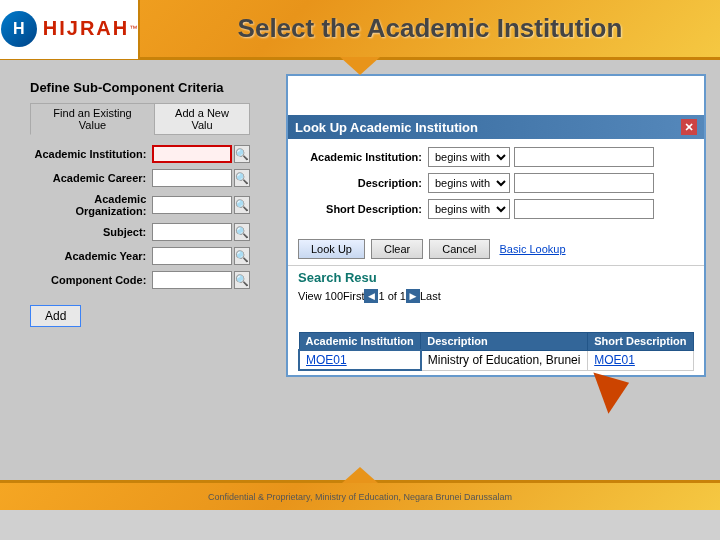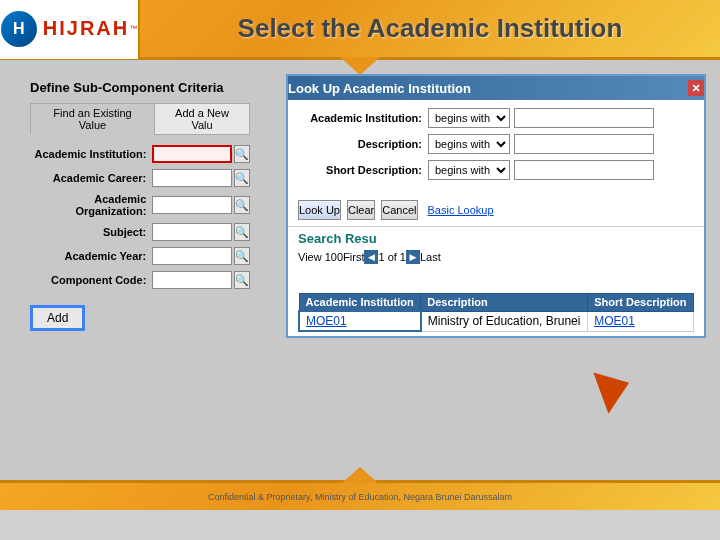--- a/index.html
+++ b/index.html
@@ -157,21 +157,21 @@
       align-items: center;
       justify-content: center;
       margin-left: 2px;
       font-size: 11px;
     }
 
     .add-btn {
       margin-top: 10px;
       padding: 3px 14px;
       background: #e8e8e8;
-      border: 3px solid #3b82f6;
+      border: 1px solid #3b82f6;
       font-size: 12px;
       cursor: pointer;
     }
 
     
     .right-panel {
       flex: 1;
       padding: 6px 10px;
       position: relative;
     }
@@ -184,24 +184,25 @@
       position: absolute;
       top: 4px;
       left: 6px;
       z-index: 5;
     }
     .popup-header {
       background: linear-gradient(90deg, #336699, #5588bb);
       color: #fff;
       font-size: 13px;
       font-weight: bold;
-      padding: 4px 0;
+      padding: 4px 7px;
       display: flex;
       justify-content: space-between;
       align-items: center;
+      margin-top: 39px;
     }
     .popup-close {
       width: 16px;
       height: 16px;
       background: #cc4444;
       color: #fff;
       border: none;
       cursor: pointer;
       font-size: 11px;
       display: flex;
@@ -240,21 +241,21 @@
       padding: 0 3px;
       background: #fff;
     }
     .popup-buttons {
       padding: 6px 10px;
       display: flex;
       gap: 6px;
       align-items: center;
     }
     .popup-btn {
-      padding: 3px 0;
+      padding: 3px 12px;
       font-size: 11px;
       border: 1px solid #888;
       background: linear-gradient(180deg, #f0f0f0, #d8d8d8);
       cursor: pointer;
       color: #000;
     }
     .popup-btn.primary {
       background: linear-gradient(180deg, #e8f0ff, #c8d8f0);
     }
     .popup-link {

